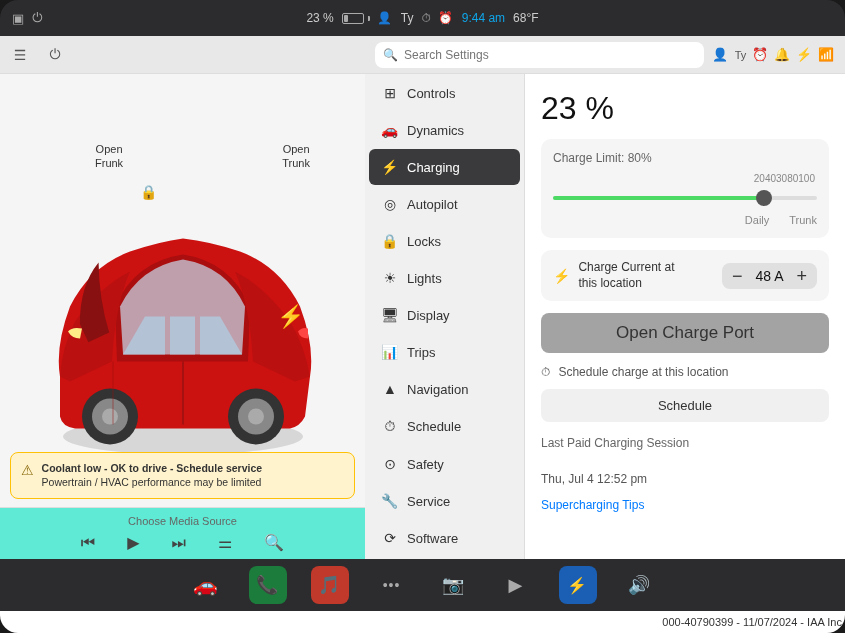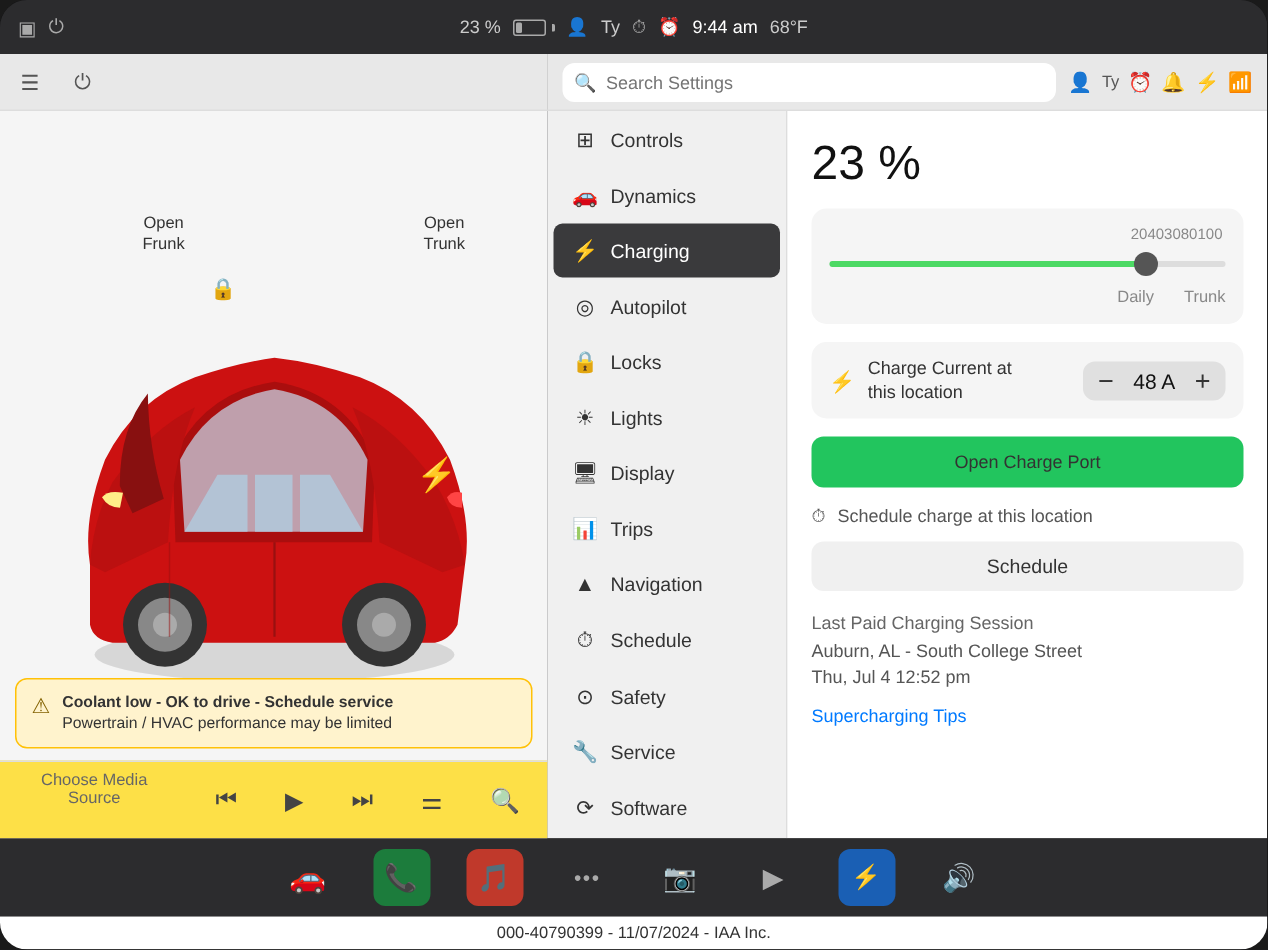--- a/index.html
+++ b/index.html
@@ -129,23 +129,24 @@
     .warning-text { font-size: 10.5px; color: #333; line-height: 1.4; }
     .warning-title { font-weight: 600; color: #333; }
 
     
     .media-source {
       position: absolute;
       bottom: 0;
       left: 0;
       right: 0;
       height: 52px;
-      background: #fde047;
+      background: #5eead4;
       border-top: 1px solid #ddd;
       display: flex;
+      flex-direction: column;
       justify-content: center;
     }
     .media-label {
       padding: 6px 12px 0;
       font-size: 11px;
       color: #666;
       text-align: center;
     }
     .media-controls {
       display: flex;
@@ -327,25 +328,25 @@
       padding: 4px 10px;
     }
     .stepper-btn {
       background: none; border: none; cursor: pointer;
       font-size: 18px; color: #333; font-weight: 300; line-height: 1;
     }
     .stepper-val { font-size: 14px; font-weight: 500; color: #111; min-width: 38px; text-align: center; }
 
     .open-charge-port-btn {
       width: 100%;
-      background: #22c55e;
+      background: #a3a3a3;
       border: none;
       border-radius: 8px;
       padding: 10px;
-      font-size: 12px;
+      font-size: 17px;
       color: #333;
       cursor: pointer;
       margin-bottom: 12px;
     }
 
     .schedule-row {
       display: flex;
       align-items: center;
       gap: 8px;
       font-size: 12px;
@@ -398,21 +399,21 @@
     .taskbar-btn.active-green { background: #1c7c3c; color: #fff; }
     .taskbar-btn.active-orange { background: #c0392b; color: #fff; }
     .taskbar-btn.active-blue { background: #1a5fb4; color: #fff; }
 
     
     .watermark {
       height: 22px;
       background: #fff;
       display: flex;
       align-items: center;
-      justify-content: center;
+      justify-content: flex-end;
       font-size: 11px;
       color: #333;
       flex-shrink: 0;
     }
 
     
     .car-visual {
       width: 100%;
       height: 100%;
       position: absolute;
@@ -436,21 +437,21 @@
         <div class="battery-icon">
           <div class="battery-body">
               <div class="battery-fill"></div>
             </div>
           <div class="battery-tip"></div>
         </div>
         <span style="font-size:12px;color:#aaa;">👤</span>
         <span style="font-size:12px;color:#ccc;">Ty</span>
         <span style="font-size:12px;color:#aaa;">⏱</span>
         <span style="font-size:12px;color:#aaa;">⏰</span>
-        <span style="font-size:12px;color:#ffffff;font-weight:500;">9:44 am</span>
+        <span style="font-size:12px;color:#0ea5e9;font-weight:500;">9:44 am</span>
         <span style="font-size:12px;color:#ccc;">68°F</span>
       </div>
       <div class="right"></div>
     </div>
 
     <div class="main-content">
 
       <div class="car-panel">
         <div class="car-panel-header">
           <span class="car-panel-icon">☰</span>
@@ -599,20 +600,21 @@
               <span class="nav-item-icon">⟳</span>
               <span>Software</span>
             </div>
           </div>
 
           <div class="settings-content">
             <div class="charge-percent">23 %</div>
 
             
             <div class="charge-limit-section">
+              <div class="charge-limit-label">Charge Limit: 80%</div>
               <div class="slider-ticks">
                 <span>20</span>
                 <span>40</span>
                 <span>30</span>
                 <span>80</span>
                 <span>100</span>
               </div>
               <div class="slider-wrap">
                 <div class="slider-track">
                   <div class="slider-fill"></div>
@@ -645,21 +647,21 @@
             <div class="schedule-row">
               <span>⏱</span>
               <span>Schedule charge at this location</span>
             </div>
             <button class="schedule-btn">Schedule</button>
 
             
             <div class="last-paid-section">
               <div class="last-paid-label">Last Paid Charging Session</div>
               <div class="last-paid-location">
-                <span>Auburn, AL - South College Street</span><br>
+                <br>
                 <span>Thu, Jul 4 12:52 pm</span>
               </div>
             </div>
             <div class="supercharging-tips">Supercharging Tips</div>
           </div>
 
         </div>
       </div>
     </div>
 

